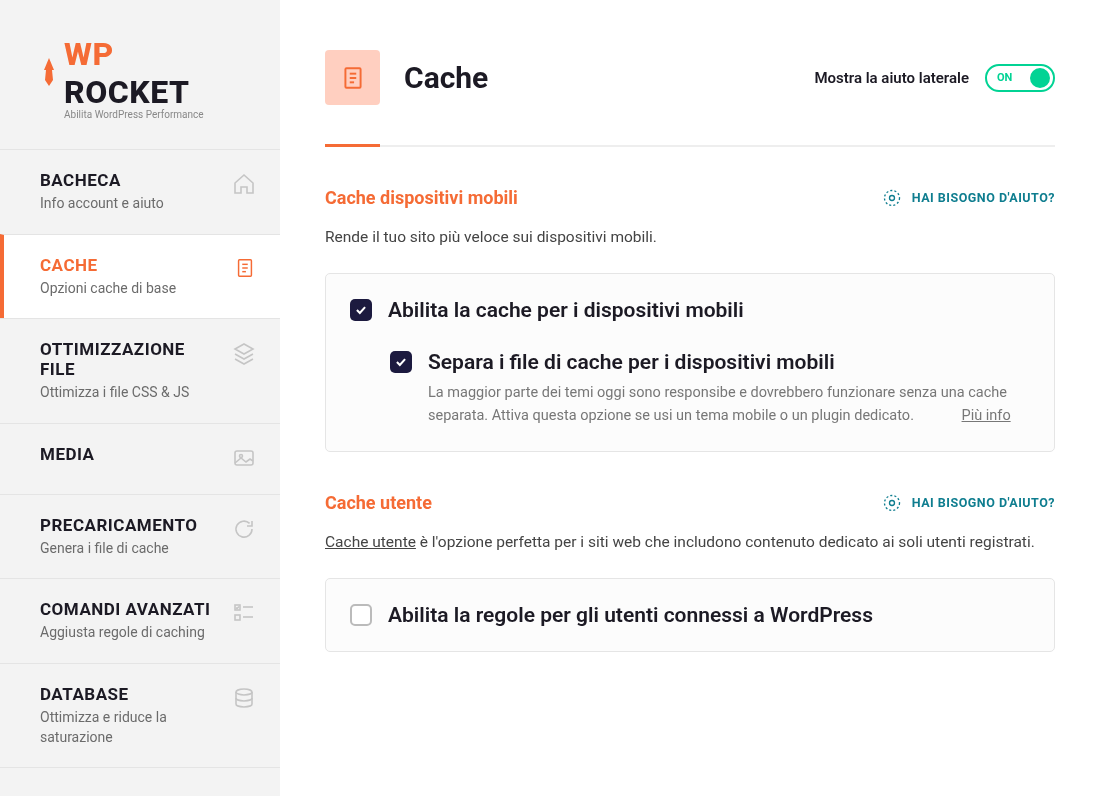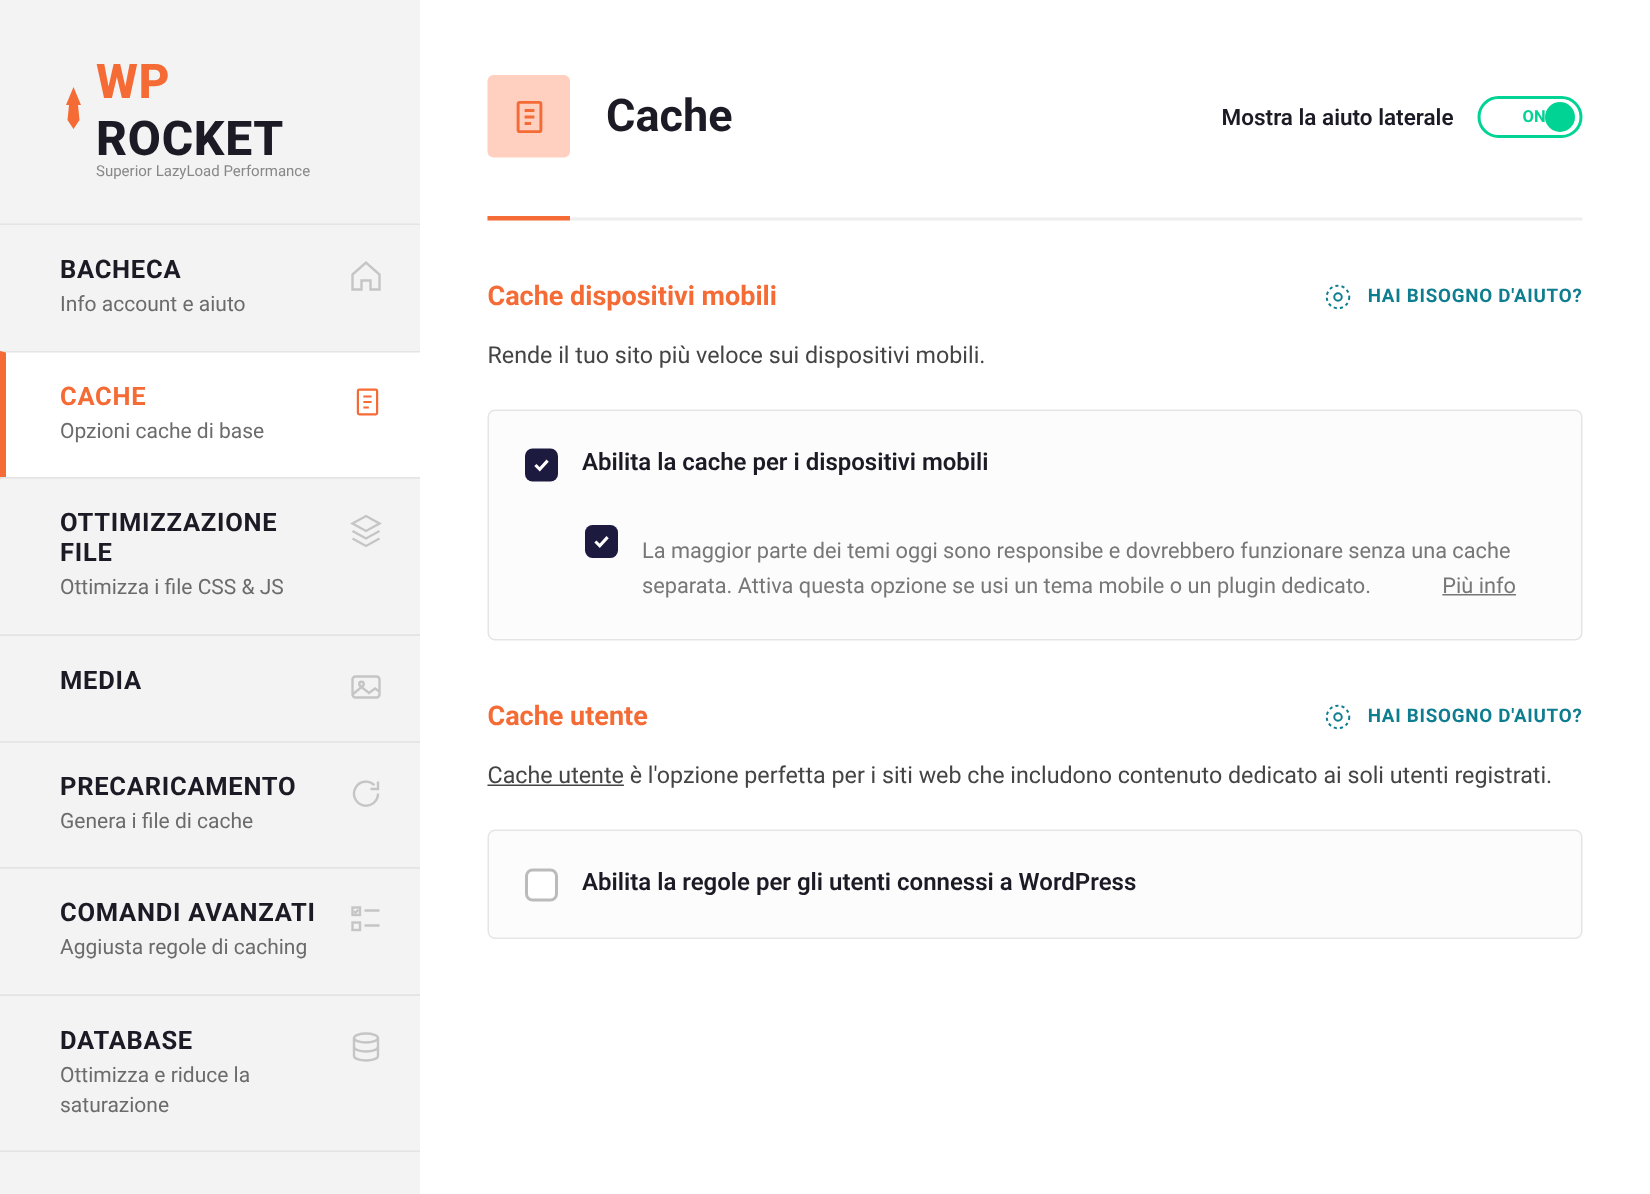--- a/index.html
+++ b/index.html
@@ -143,21 +143,21 @@
   border-radius: 18px;
   cursor: pointer;
   display: flex;
   align-items: center;
   padding: 0 4px;
 }
 .toggle .on-label {
   font-size: 11px;
   font-weight: 700;
   color: #01d394;
-  margin-left: 24px;
+  margin-left: 6px;
 }
 .toggle .knob {
   position: absolute;
   right: 3px;
   width: 20px;
   height: 20px;
   background: #01d394;
   border-radius: 50%;
 }
 
@@ -223,21 +223,21 @@
 .checkbox.checked {
   background: #1c1a3f;
   color: #fff;
 }
 .checkbox.unchecked {
   background: #fff;
   border: 2px solid #bbb;
 }
 .option-content { flex: 1; }
 .option-label {
-  font-size: 16px;
+  font-size: 21px;
   font-weight: 600;
   color: #1c1a24;
 }
 .option-help {
   font-size: 14.5px;
   color: #777;
   line-height: 1.55;
   margin-top: 8px;
 }
 .option-help .more { text-decoration: underline; cursor: pointer; padding-left: 44px; }
@@ -246,21 +246,21 @@
 <body>
 
 <aside class="sidebar">
   <div class="logo">
     <div class="logo-main">
       <svg width="18" height="30" viewBox="0 0 18 30">
         <path d="M9 0 L14 12 L12 12 L13 22 L9 28 L5 22 L6 12 L4 12 Z" fill="#f56b35"></path>
       </svg>
       <span class="logo-text"><span class="wp">WP</span><span> ROCKET</span></span>
     </div>
-    <div class="logo-sub">Superior LazyLoad Performance</div>
+    <div class="logo-sub">Abilita WordPress Performance</div>
   </div>
 
   <div class="nav-item">
     <div class="text">
       <div class="title">BACHECA</div>
       <div class="subtitle">Info account e aiuto</div>
     </div>
     <span class="icon">
       <svg width="24" height="24" viewBox="0 0 24 24" fill="none" stroke="currentColor" stroke-width="1.6">
           <path d="M3 11 L12 3 L21 11 V21 H15 V15 H9 V21 H3 Z"></path>
@@ -399,20 +399,21 @@
           <div class="option-label">Abilita la cache per i dispositivi mobili</div>
         </div>
       </div>
       <div class="option-row nested">
         <div class="checkbox checked">
           <svg width="14" height="14" viewBox="0 0 24 24" fill="none" stroke="currentColor" stroke-width="3.5">
               <path d="M5 12 L10 17 L19 7"></path>
             </svg>
         </div>
         <div class="option-content">
+          <div class="option-label">Separa i file di cache per i dispositivi mobili</div>
           <div class="option-help"><span>La maggior parte dei temi oggi sono responsibe e dovrebbero funzionare senza una cache separata. Attiva questa opzione se usi un tema mobile o un plugin dedicato. </span><span class="more">Più info</span></div>
         </div>
       </div>
     </div>
   </section>
 
   <section class="section">
     <div class="section-header">
       <h2 class="section-title">Cache utente</h2>
       <div class="help-link">

